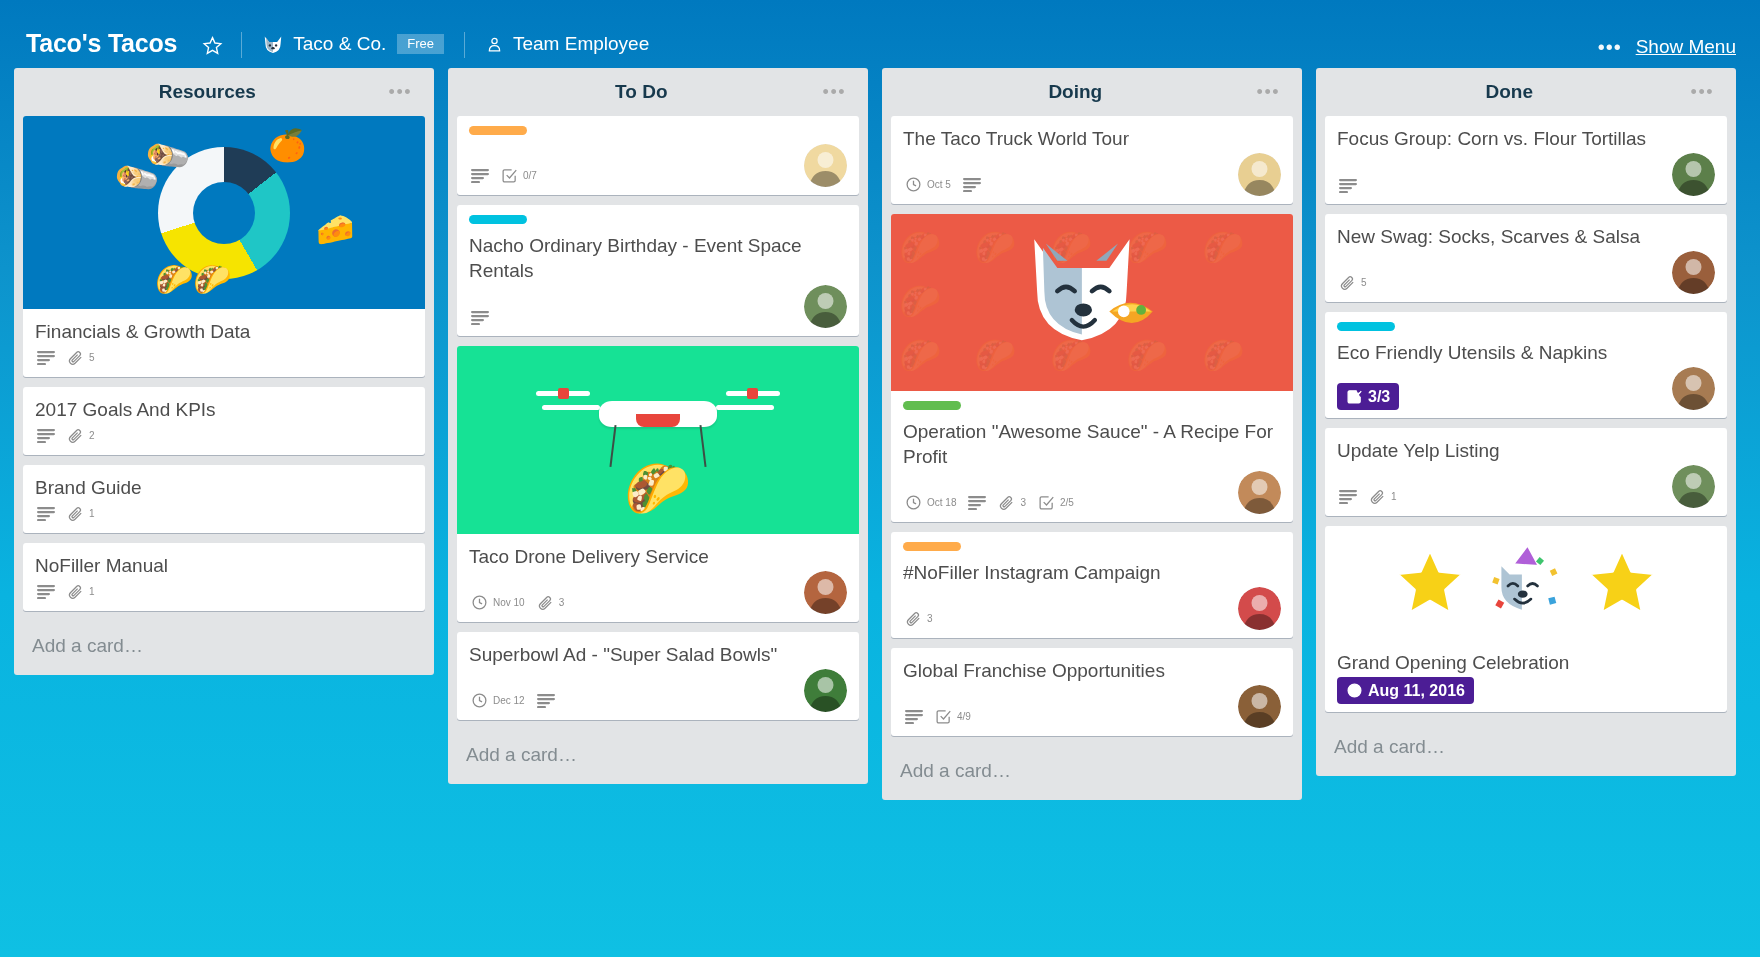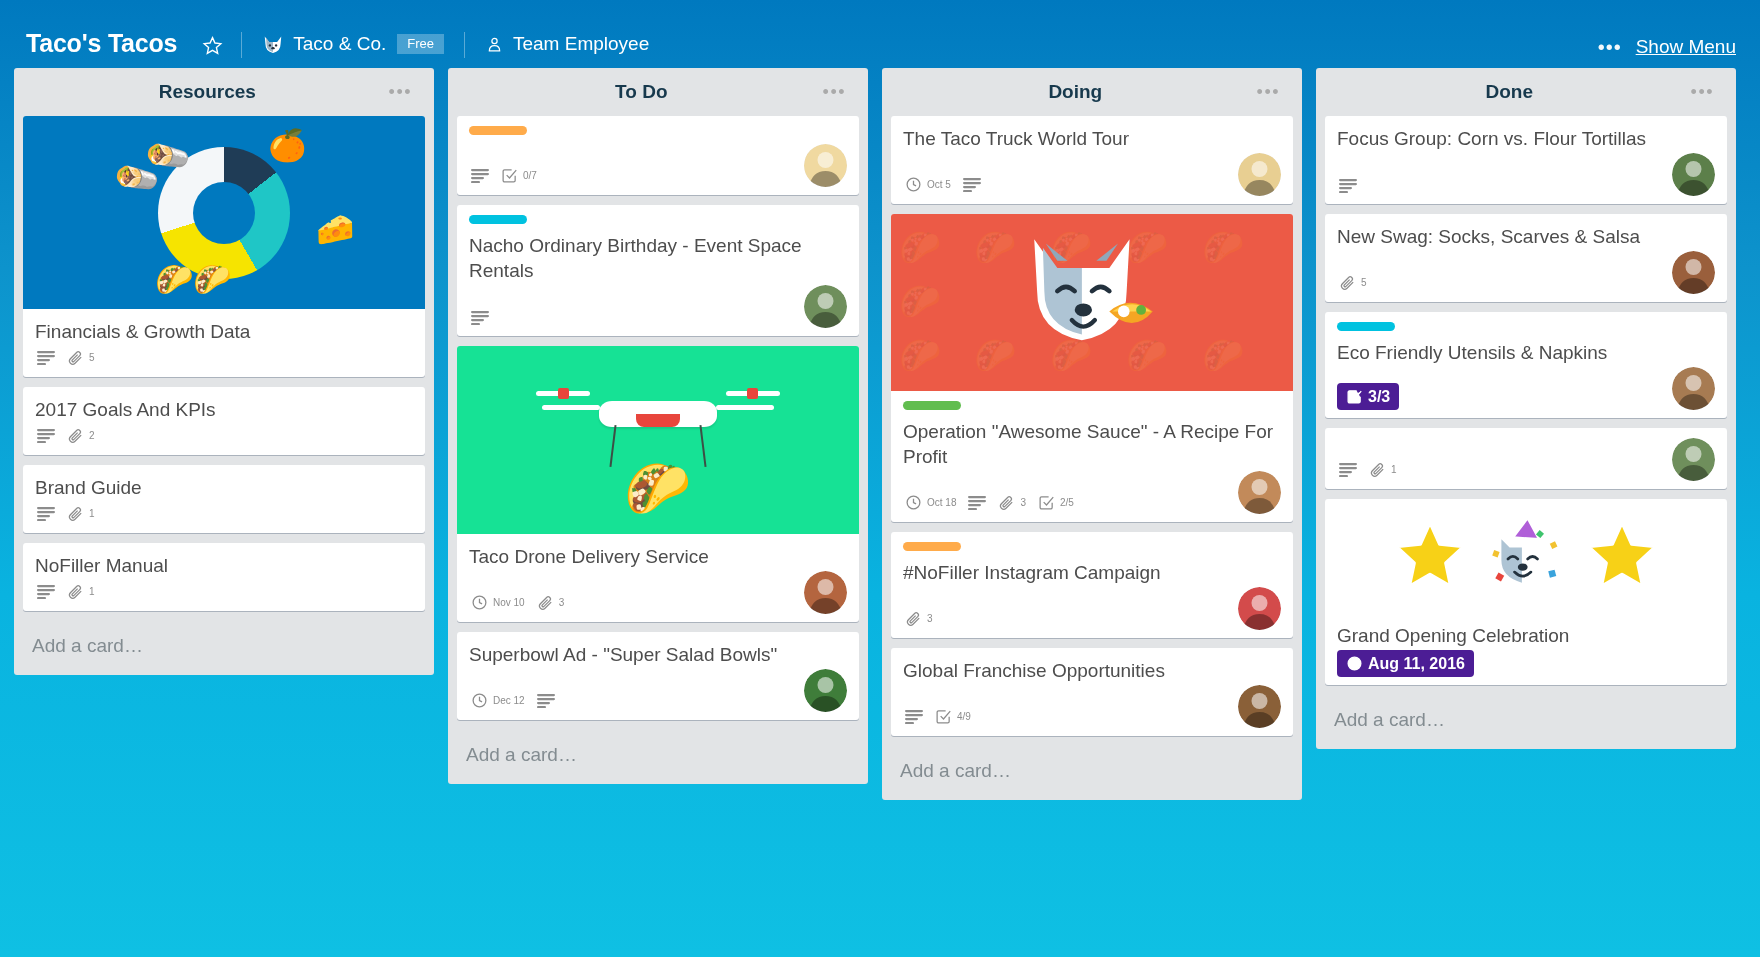--- a/index.html
+++ b/index.html
@@ -750,20 +750,21 @@
               <span class="avatar"><svg width="43" height="43" viewBox="0 0 43 43">
                   <circle cx="21.5" cy="21.5" r="21.5" fill="#a77b52"></circle>
                   <circle cx="21.5" cy="16" r="8" fill="rgba(255,255,255,0.55)"></circle>
                   <path d="M5 43 Q8 27 21.5 27 Q35 27 38 43 Z" fill="rgba(0,0,0,0.35)"></path>
                 </svg></span>
             </div>
           </div>
         </div>
         <div class="card">
           <div class="card-body">
+            <div class="card-title">Update Yelp Listing</div>
             <div class="badge-row">
               <div class="badge-area">
                 <span class="badge">
                   <svg class="ic" width="18" height="14" viewBox="0 0 18 14">
                     <rect x="0" y="0" width="18" height="2.2" rx="1.1" fill="#8c8c8c"></rect>
                     <rect x="0" y="4" width="18" height="2.2" rx="1.1" fill="#8c8c8c"></rect>
                     <rect x="0" y="8" width="13" height="2.2" rx="1.1" fill="#8c8c8c"></rect>
                     <rect x="0" y="12" width="9" height="2.2" rx="1.1" fill="#8c8c8c"></rect>
                   </svg>
                 </span>

